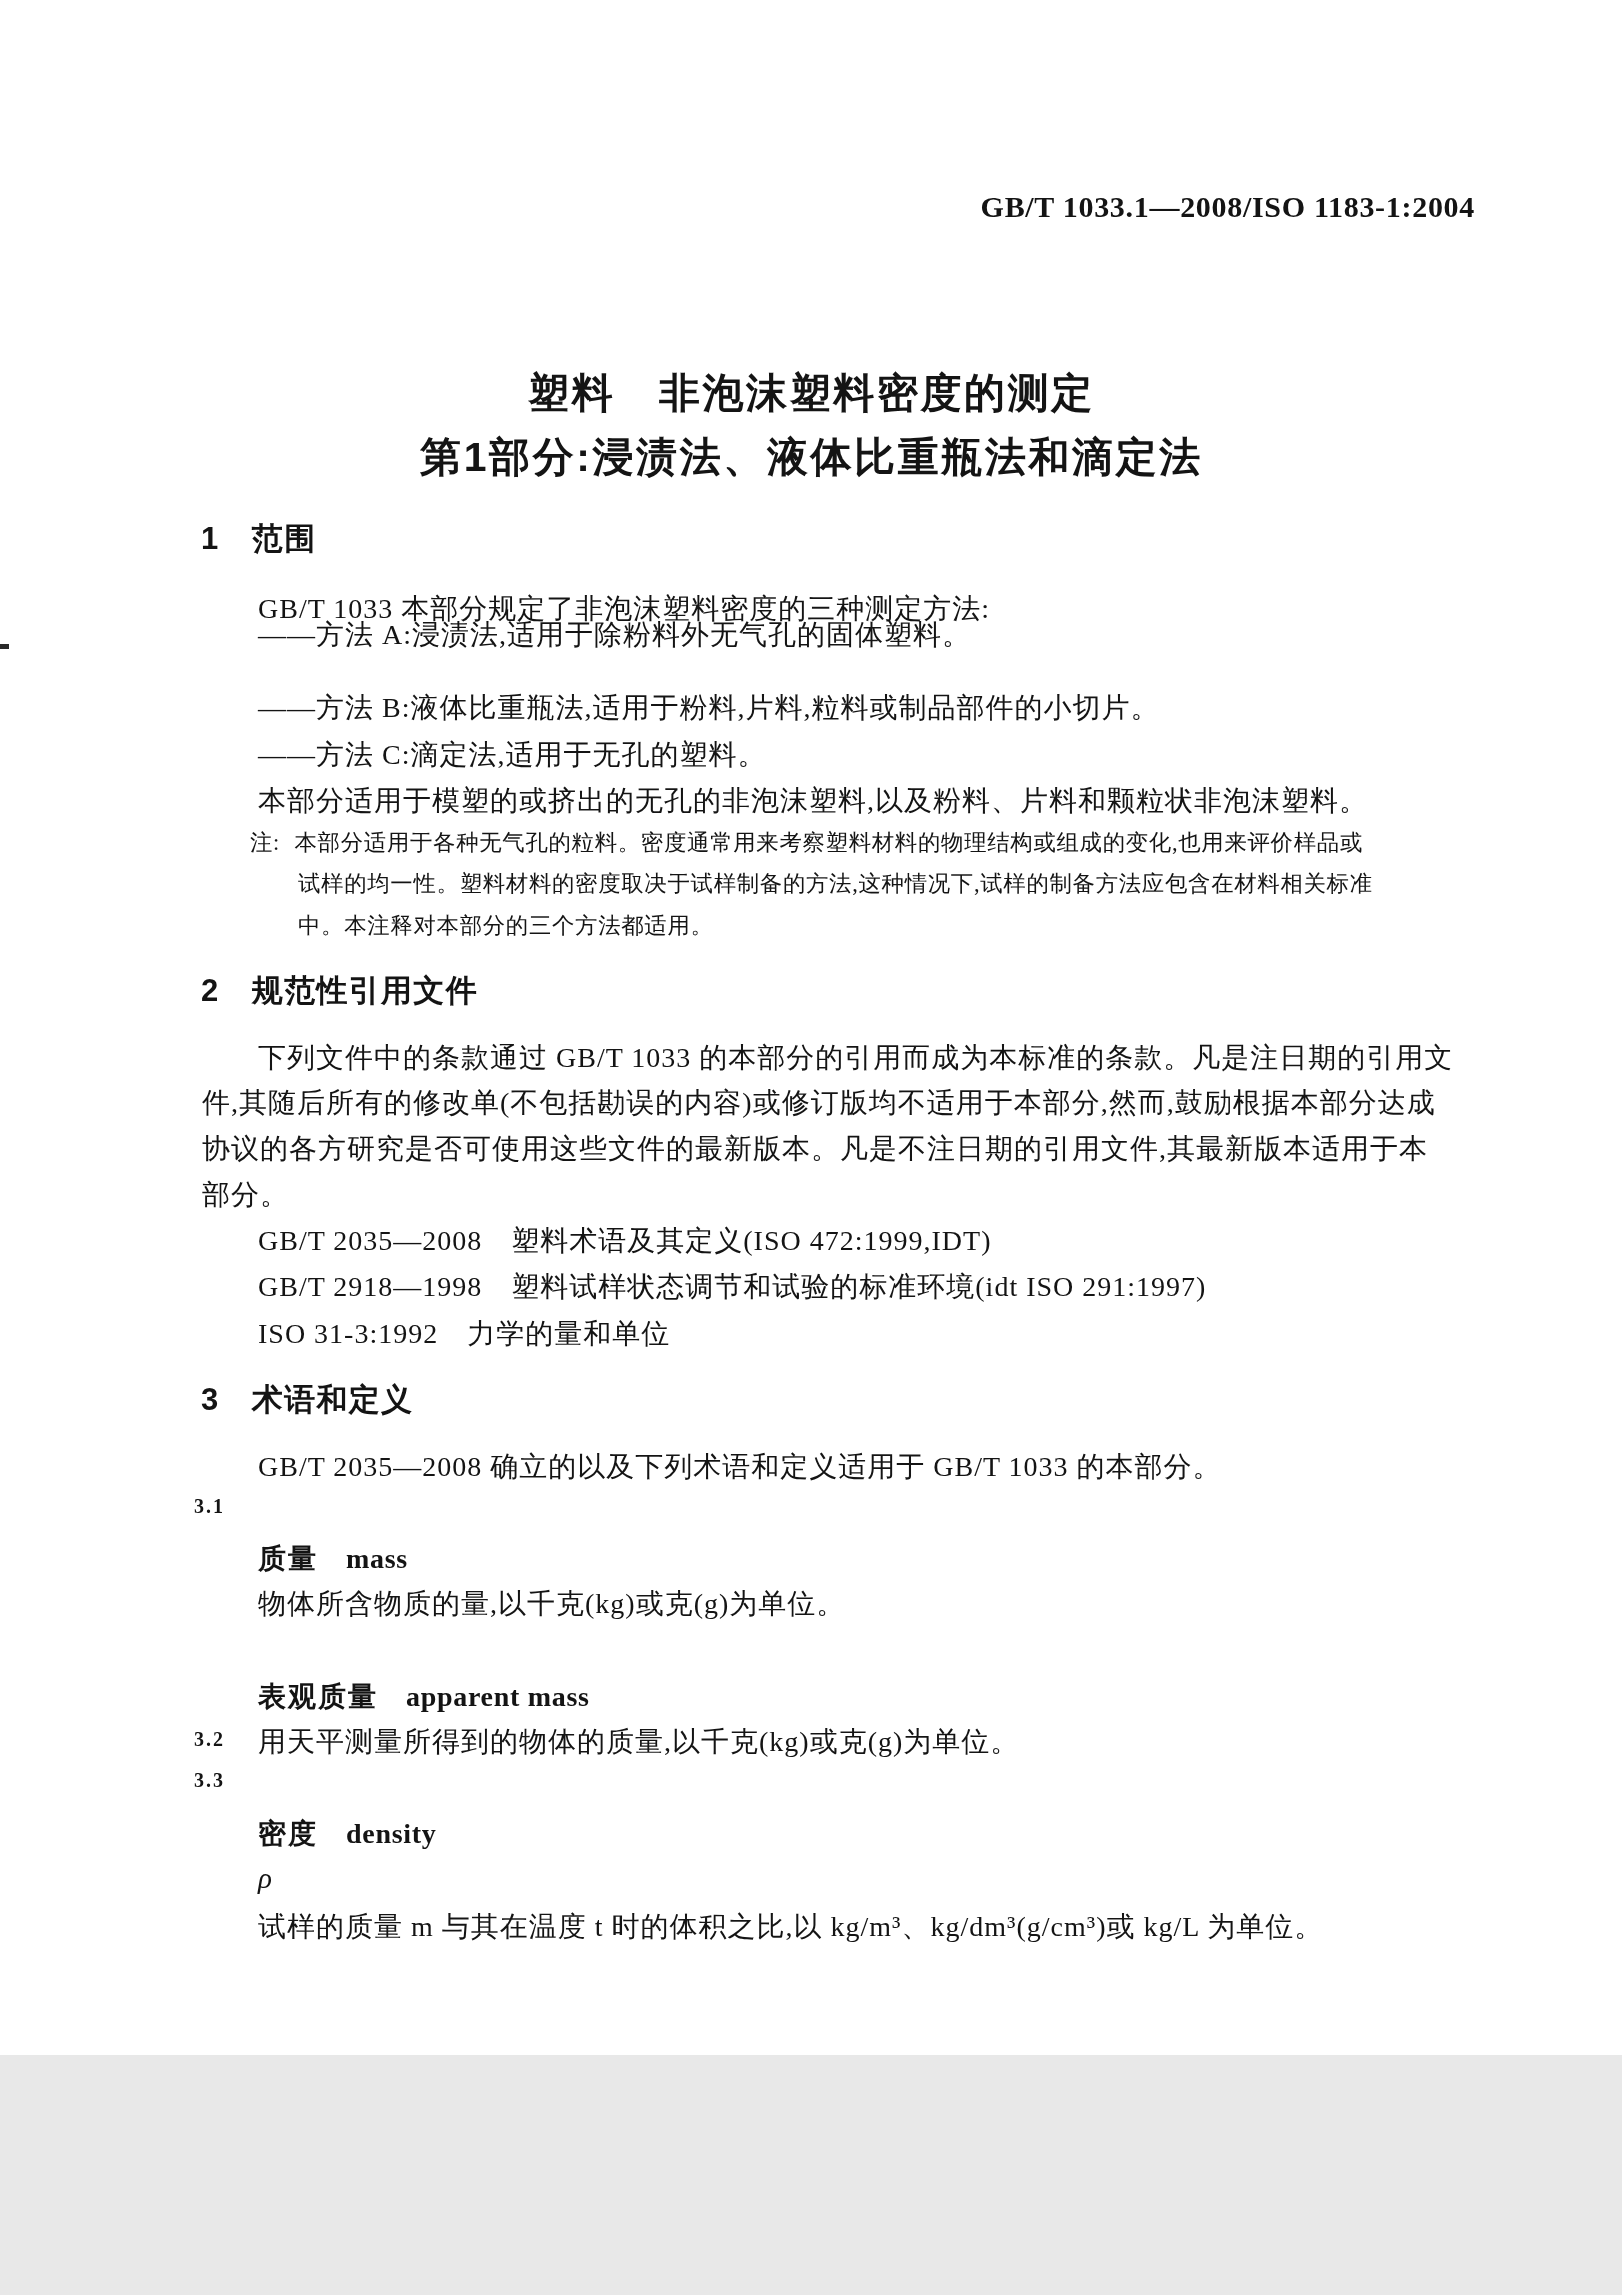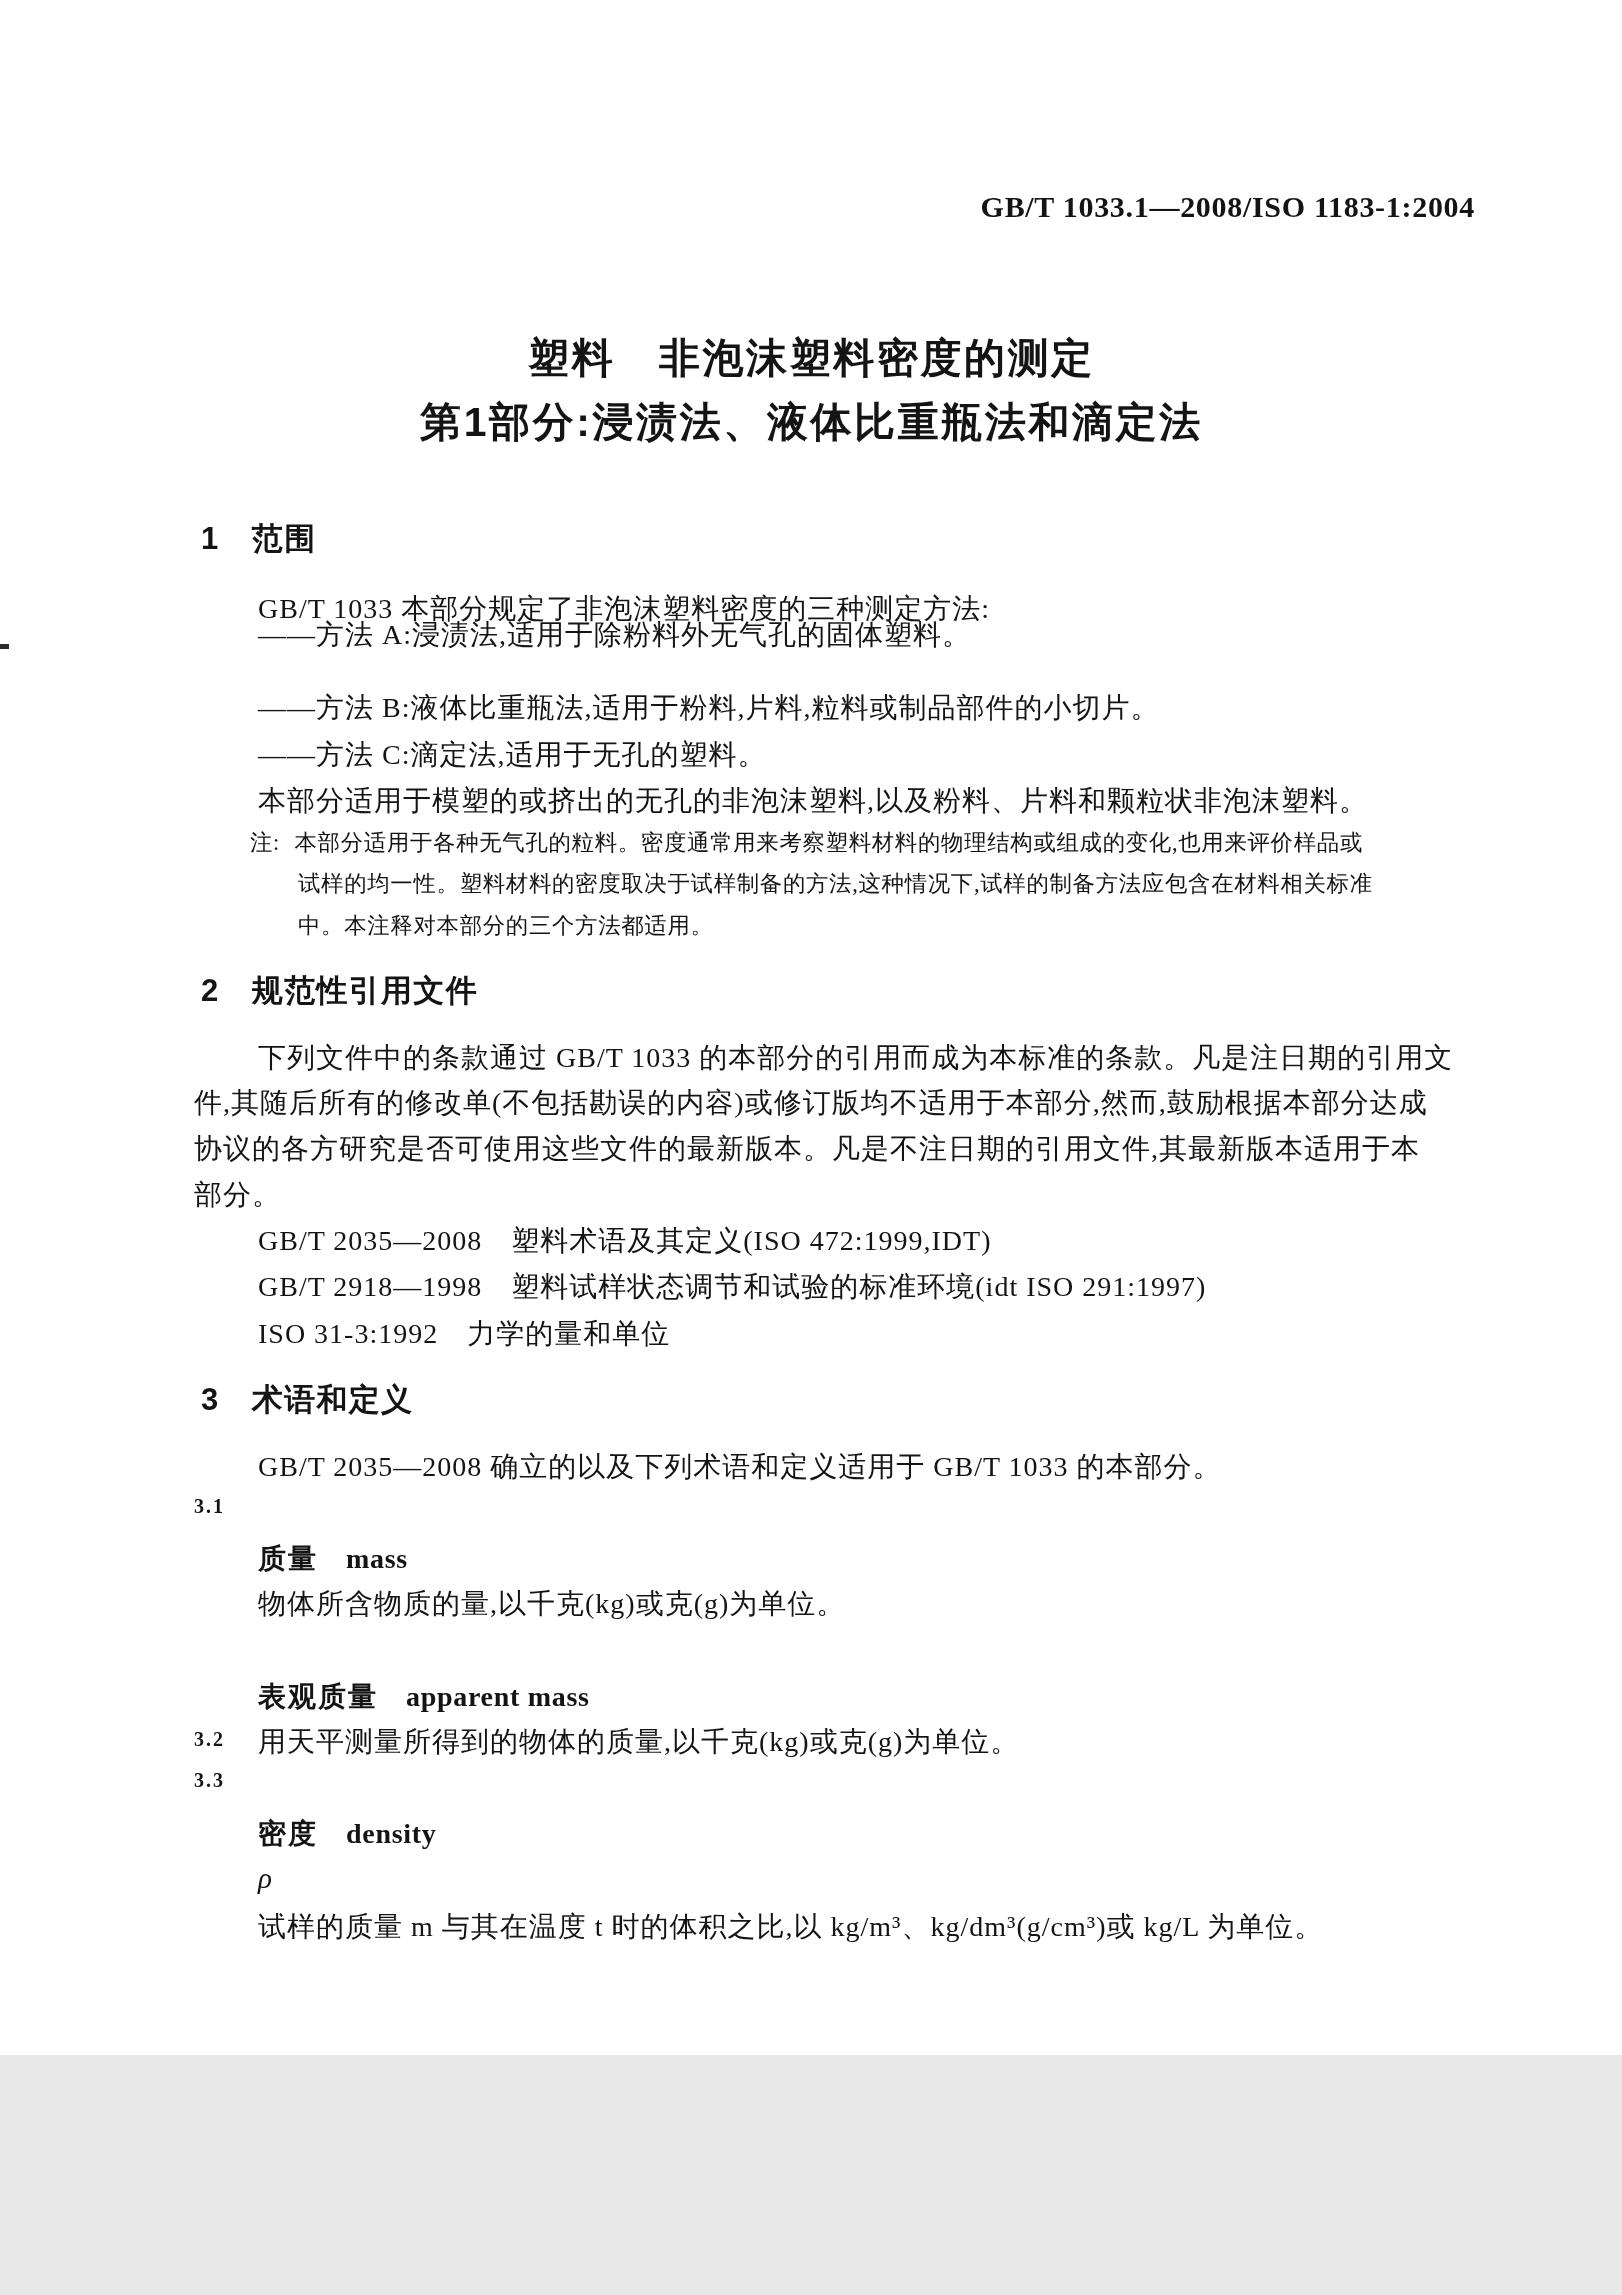--- a/index.html
+++ b/index.html
@@ -18,35 +18,36 @@
     top:190px; right:148px;
     font-size:30px; font-weight:700;
     letter-spacing:0.7px;
     font-family:"Liberation Serif", serif;
   }
   .doc-title{
     left:0; right:0; text-align:center;
     font-size:41px; font-weight:700;
     font-family:"Liberation Sans", sans-serif;
     letter-spacing:2.6px;
+    margin-top:35px;
   }
   .title1{top:331px;}
   .title2{top:395px;}
 
   .sec-heading{
     left:201px;
     font-size:31px; font-weight:700;
     font-family:"Liberation Sans", sans-serif;
     letter-spacing:1.3px;
   }
   .body-line{
     font-size:28px;
     letter-spacing:1px;
   }
-  .at-margin{left:194px;}
+  .at-margin{left:202px;}
   .at-indent{left:258px;}
 
   .note-line{
     font-size:22.4px;
     letter-spacing:0.7px;
   }
   .note-label{margin-right:14.5px;}
   .note-cont{left:298px;}
 
   .subsec-number{

